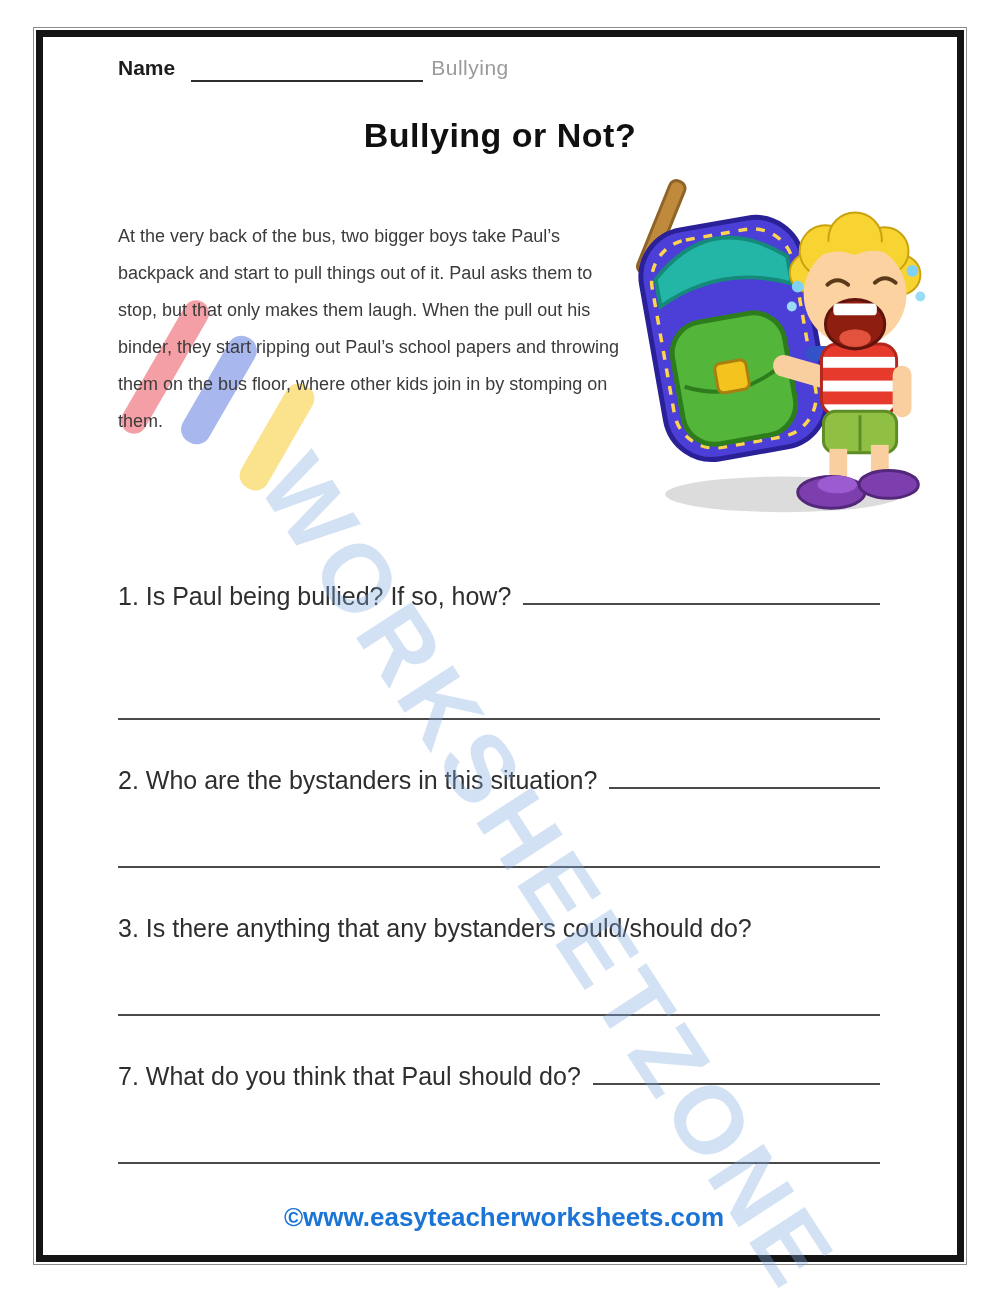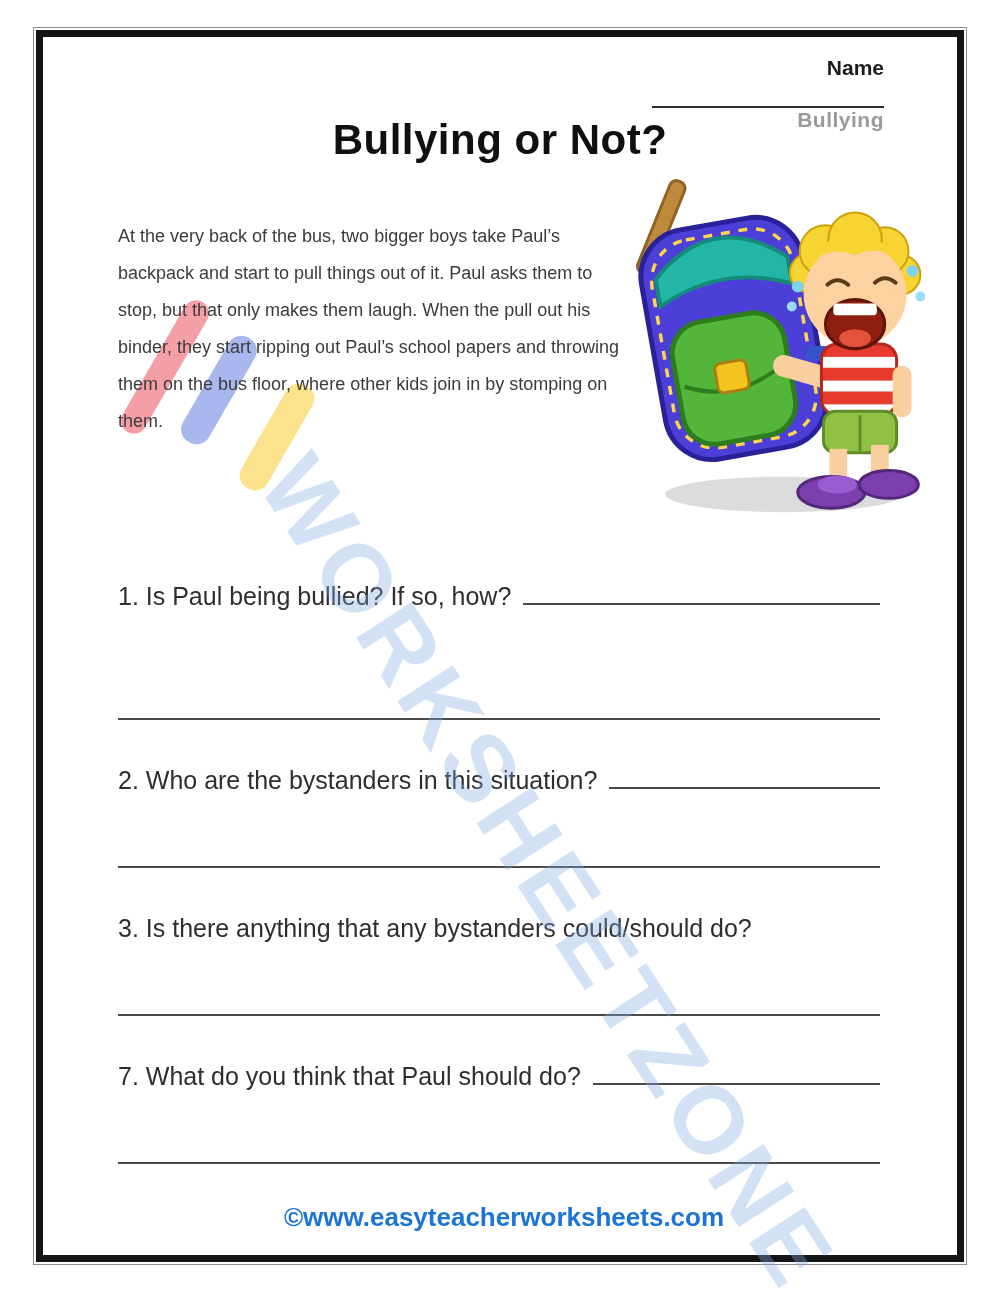--- a/index.html
+++ b/index.html
@@ -4,27 +4,27 @@
 <style>
   * { margin:0; padding:0; box-sizing:border-box; }
   html, body { width:1000px; height:1294px; background:#ffffff;
     font-family:"Liberation Sans", sans-serif; }
   .page { position:relative; width:1000px; height:1294px; background:#fff; overflow:hidden; }
 
   .frame { position:absolute; left:36px; top:30px; width:928px; height:1232px;
     border:7px solid #141414; outline:1px solid #8d8d8d; outline-offset:2px; }
 
   .name-row { position:absolute; left:118px; top:56px; width:766px;
-    display:flex; align-items:flex-end; font-size:21px; z-index:2;flex-direction:column; }
+    display:flex; align-items:flex-end; font-size:21px; z-index:2; }
   .name-label { font-weight:bold; color:#1c1c1c; padding-bottom:2px; }
   .name-blank { width:232px; height:26px; border-bottom:2px solid #2e2e2e; margin-left:16px; }
-  .topic { font-weight:bold; color:#9a9a9a; margin-left:8px; letter-spacing:0.5px; padding-bottom:2px; }
+  .topic { font-weight:normal; color:#9a9a9a; margin-left:8px; letter-spacing:0.5px; padding-bottom:2px; }
 
   .title { position:absolute; top:116px; left:0; width:100%; text-align:center;
-    font-size:42px; font-weight:800; color:#101010; letter-spacing:0.5px; z-index:2; }
+    font-size:34px; font-weight:800; color:#101010; letter-spacing:0.5px; z-index:2; }
 
   .passage { position:absolute; left:118px; top:218px; width:505px;
     font-size:18px; line-height:37px; color:#3b3b3b; z-index:2; }
 
   .deco { position:absolute; border-radius:14px; z-index:1; }
   .deco-red    { left:152px; top:292px; width:26px; height:150px; background:rgba(233,64,78,.5);  transform:rotate(30deg); }
   .deco-blue   { left:204px; top:330px; width:30px; height:120px; background:rgba(62,96,214,.45); transform:rotate(30deg); }
   .deco-yellow { left:262px; top:378px; width:30px; height:118px; background:rgba(248,203,46,.55);transform:rotate(30deg); }
 
   .illo { position:absolute; left:596px; top:166px; width:356px; height:360px; z-index:2; }

